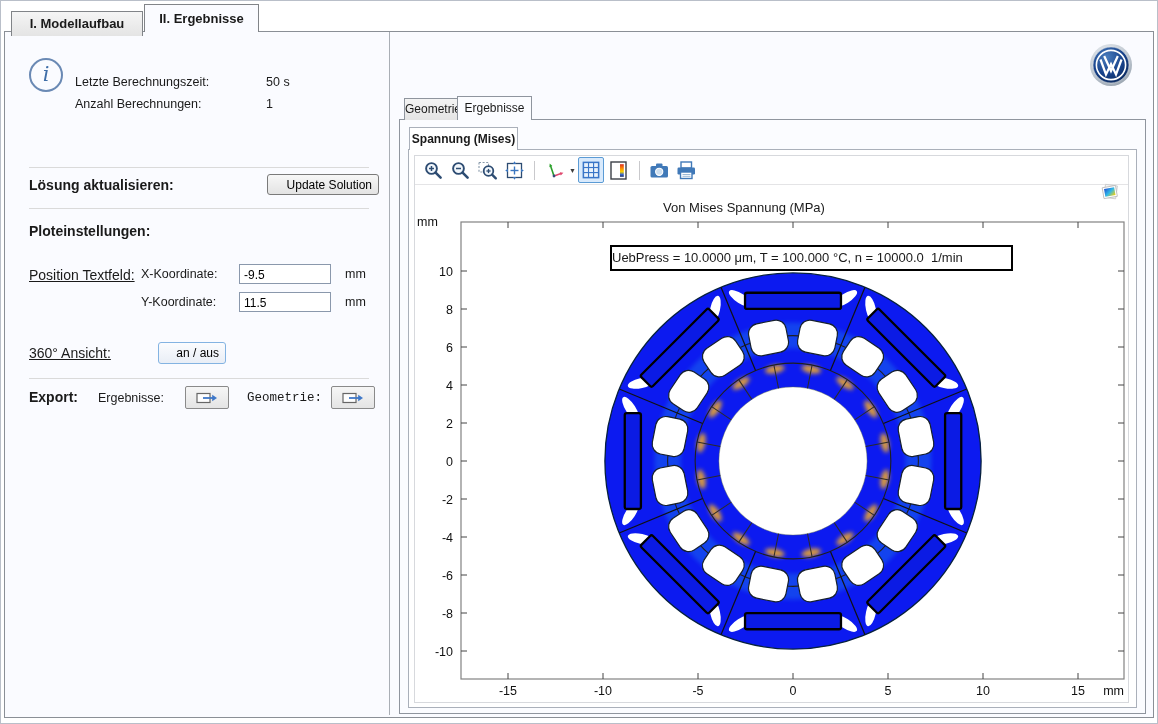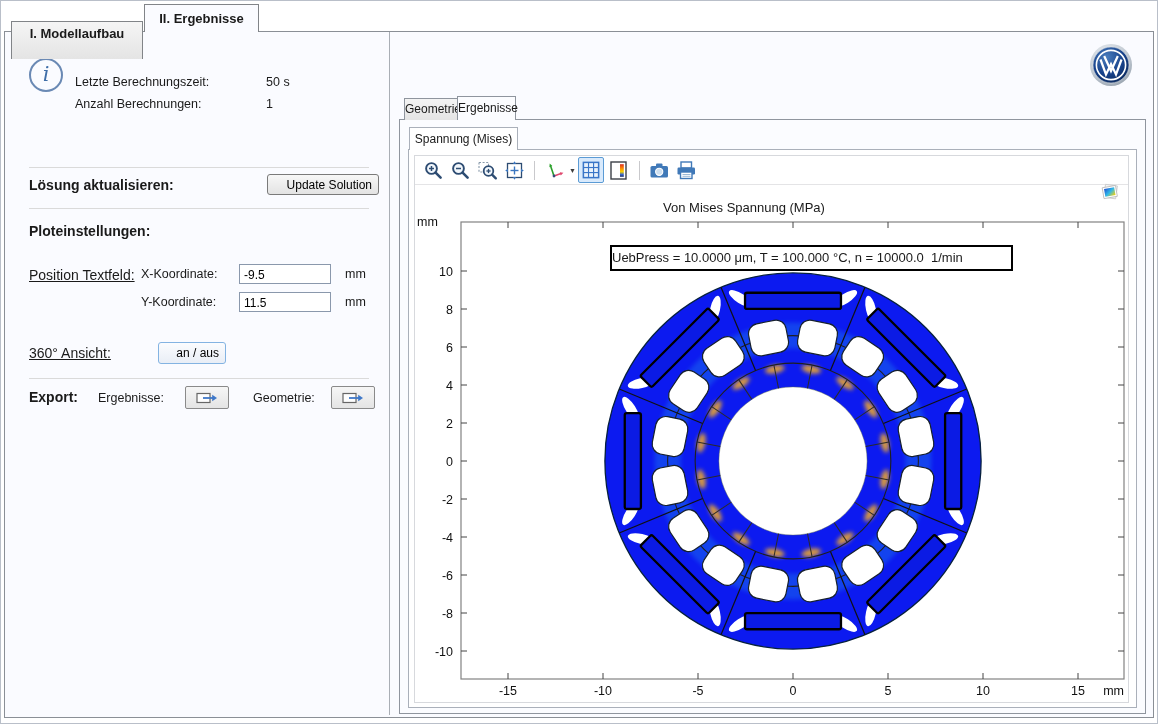--- a/index.html
+++ b/index.html
@@ -3,21 +3,21 @@
 <meta charset="utf-8">
 <style>
   html,body{margin:0;padding:0;background:#fff;}
   #app{position:relative;width:1158px;height:724px;background:#fff;border:1px solid #b9bfc9;
        box-sizing:border-box;font-family:"Liberation Sans",sans-serif;color:#1a1a1a;overflow:hidden;}
   .abs{position:absolute;}
   
   .pagebox{left:3px;top:30px;width:1148px;height:685px;border:1px solid #8a8f96;background:#fafbff;}
   .toptab{box-sizing:border-box;border:1px solid #818488;border-bottom:none;font-weight:bold;
           font-size:13px;text-align:center;cursor:default;}
-  .toptab.inactive{left:10px;top:20px;width:132px;height:38px;line-height:24px;
+  .toptab.inactive{left:10px;top:10px;width:132px;height:25px;line-height:24px;
           background:linear-gradient(#f5f5f5,#e4e4e4);z-index:2;}
   .toptab.active{left:143px;top:3px;width:115px;height:28px;line-height:27px;background:#fafbff;z-index:3;}
   
   .vdivider{left:388px;top:31px;width:0;height:683px;border-left:1px solid #a9aeb5;}
   .hline{height:0;border-top:1px solid #dadada;}
   .lbl12{font-size:12.5px;}
   .lbl14b{font-size:14px;font-weight:bold;}
   .lbl14u{font-size:14px;text-decoration:underline;}
   .infoicon{left:28px;top:57px;width:34px;height:34px;border:2px solid #6a89b4;border-radius:50%;
             box-sizing:border-box;text-align:center;}
@@ -27,24 +27,24 @@
   .btn.blue{border-color:#83b3e2;background:linear-gradient(#fbfcfe,#e9eef6);}
   .iconbtn{box-sizing:border-box;border:1px solid #8a8a8a;border-radius:2px;
        background:linear-gradient(#f6f6f6,#e4e4e4);display:flex;align-items:center;justify-content:center;}
   .field{box-sizing:border-box;border:1px solid #8a98ac;background:#fff;font-size:12px;
          padding:2px 0 0 4px;height:20px;}
   
   .groupbox{left:398px;top:118px;width:745px;height:593px;border:1px solid #8f959e;background:#fbfcff;}
   .rtab{box-sizing:border-box;border:1px solid #8f959e;border-bottom:none;font-size:12px;
         text-align:center;cursor:default;}
   .rtab.inactive{left:403px;top:97px;width:54px;height:22px;line-height:21px;background:linear-gradient(#f3f3f3,#e4e4e4);z-index:2;}
-  .rtab.active{left:456px;top:95px;width:59px;height:24px;line-height:23px;background:#fbfcff;z-index:3;}
+  .rtab.active{left:456px;top:95px;width:75px;height:24px;line-height:23px;background:#fbfcff;z-index:3;}
   .innerbox{left:407px;top:148px;width:727px;height:557px;border:1px solid #aab0ba;background:#fff;}
   .stab{left:408px;top:126px;width:109px;height:23px;line-height:22px;box-sizing:border-box;
-        border:1px solid #aab0ba;border-bottom:none;background:#fff;font-size:12px;text-align:center;z-index:3;}
+        border:1px solid #aab0ba;border-bottom:none;background:#fff;font-size:12px;text-align:center;z-index:3;font-weight:bold;}
   .canvas{left:413px;top:154px;width:713px;height:546px;border:1px solid #d7d9dd;background:#fff;}
   .gtoolbar{left:0;top:0;width:100%;height:29px;background:#fff;border-bottom:1px solid #e4e4e6;
             display:flex;align-items:center;padding-left:6px;box-sizing:border-box;z-index:4;}
   .tbi{width:24px;height:24px;display:flex;align-items:center;justify-content:center;margin-right:3px;}
   .tbi.active{border:1px solid #5b9bd5;background:#d9eafc;border-radius:2px;}
   .tsep{width:1px;height:19px;background:#c9c9cc;margin:0 7px 0 5px;}
   .caret{font-size:7px;color:#3c3c3c;margin:0 2px 0 0;}
   #plot-svg{position:absolute;left:0;top:0;z-index:1;}
   .plot-title{position:absolute;left:329px;top:44px;transform:translateX(-50%);font-size:13px;
               white-space:nowrap;z-index:2;}
@@ -97,21 +97,21 @@
 
   <div class="abs lbl14b" style="left:28px;top:388px;">Export:</div>
   <div class="abs lbl12" style="left:97px;top:390px;">Ergebnisse:</div>
   <button class="abs iconbtn" style="left:184px;top:385px;width:44px;height:23px;">
     <svg width="22" height="14" viewBox="0 0 22 14">
       <rect x="1" y="2.5" width="13" height="9" fill="#fdfdfd" stroke="#666" stroke-width="1.2"></rect>
       <line x1="7" y1="7" x2="17" y2="7" stroke="#3f78c8" stroke-width="1.8"></line>
       <polygon points="21,7 16.2,3.8 16.2,10.2" fill="#3f78c8"></polygon>
     </svg>
   </button>
-  <div class="abs lbl12" style="left:252px;top:390px;">Geometrie:</div>
+  <div class="abs lbl12" style="left:246px;top:390px;font-family:Liberation Mono, monospace;">Geometrie:</div>
   <button class="abs iconbtn" style="left:330px;top:385px;width:44px;height:23px;">
     <svg width="22" height="14" viewBox="0 0 22 14">
       <rect x="1" y="2.5" width="13" height="9" fill="#fdfdfd" stroke="#666" stroke-width="1.2"></rect>
       <line x1="7" y1="7" x2="17" y2="7" stroke="#3f78c8" stroke-width="1.8"></line>
       <polygon points="21,7 16.2,3.8 16.2,10.2" fill="#3f78c8"></polygon>
     </svg>
   </button>
 
   <div class="abs vwlogo">
     <svg width="44" height="44" viewBox="0 0 44 44">

